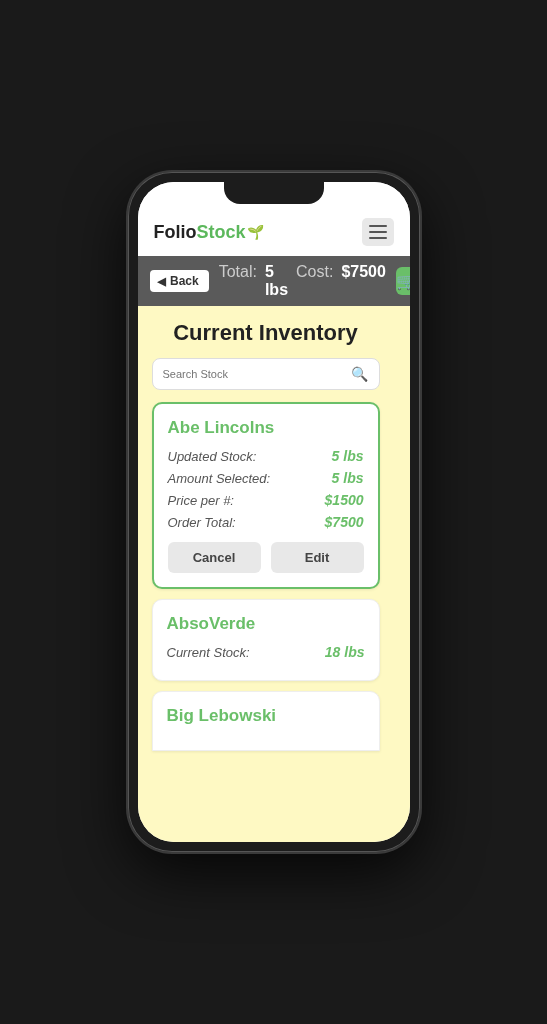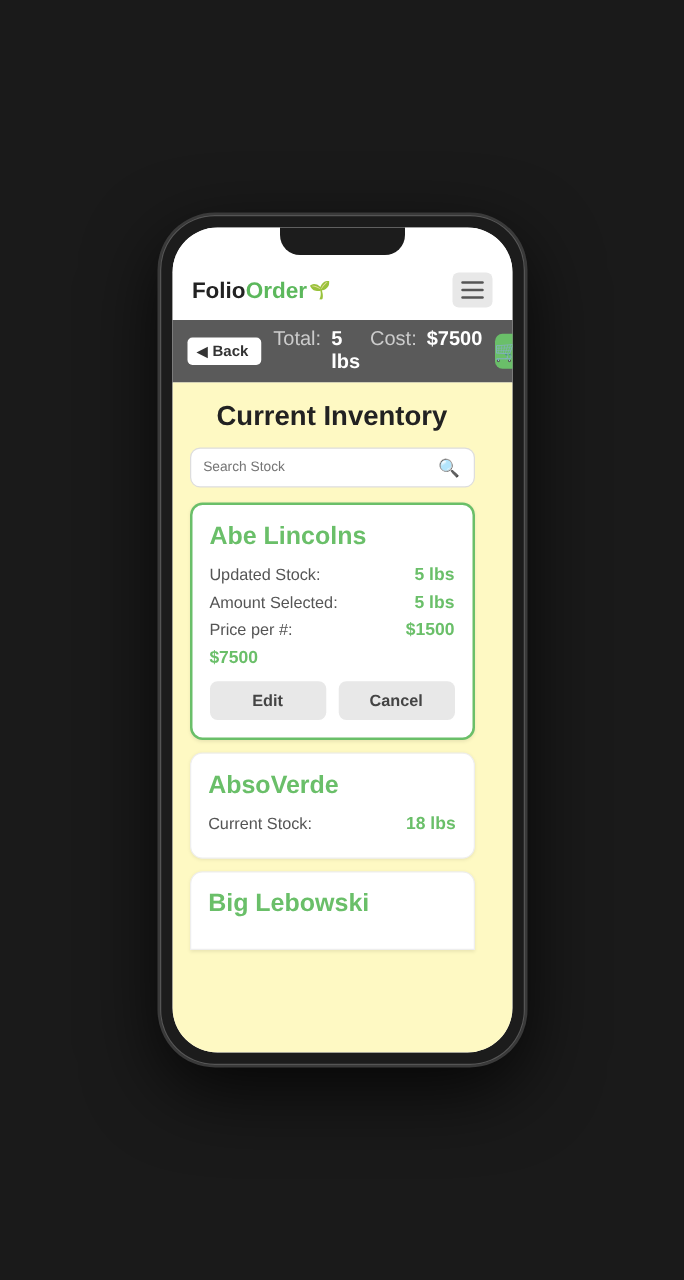--- a/index.html
+++ b/index.html
@@ -209,31 +209,32 @@
       box-shadow: 0 1px 3px rgba(0,0,0,0.08);
     }
     .card.selected {
       border: 2px solid #6abf69;
     }
     .card.plain {
       border: 1px solid #eee;
     }
 
     .card-title {
-      font-size: 20px;
+      font-size: 17px;
       font-weight: 700;
       color: #6abf69;
       margin-bottom: 10px;
     }
 
     .card-row {
       display: flex;
       align-items: baseline;
       margin-bottom: 6px;
       font-size: 13px;
+      font-style: italic;
     }
     .card-row-label {
       color: #555;
       flex: 1;
     }
     .card-row-value {
       color: #6abf69;
       font-weight: 700;
       font-size: 14px;
     }
@@ -269,21 +270,21 @@
 </head>
 <body>
 
 <div class="phone-outer">
   <div class="notch"></div>
   <div class="phone-inner">
 
     <div class="header-bar">
       <div class="logo">
         <span class="logo-folio">Folio</span>
-        <span class="logo-grow">Order</span>
+        <span class="logo-grow">Stock</span>
         <span class="logo-icon">🌱</span>
       </div>
       <div class="hamburger-btn">
         <div class="hamburger-line"></div>
         <div class="hamburger-line"></div>
         <div class="hamburger-line"></div>
       </div>
     </div>
 
     <div class="nav-bar">
@@ -319,25 +320,26 @@
         </div>
         <div class="card-row">
           <span class="card-row-label">Amount Selected:</span>
           <span class="card-row-value">5 lbs</span>
         </div>
         <div class="card-row">
           <span class="card-row-label">Price per #:</span>
           <span class="card-row-value">$1500</span>
         </div>
         <div class="card-row">
+          <span class="card-row-label">Order Total:</span>
           <span class="card-row-value">$7500</span>
         </div>
         <div class="card-actions">
+          <button class="card-btn">Cancel</button>
           <button class="card-btn">Edit</button>
-          <button class="card-btn">Cancel</button>
         </div>
       </div>
 
       <div class="card plain">
         <div class="card-title">AbsoVerde</div>
         <div class="card-row">
           <span class="card-row-label">Current Stock:</span>
           <span class="card-row-value">18 lbs</span>
         </div>
       </div>

